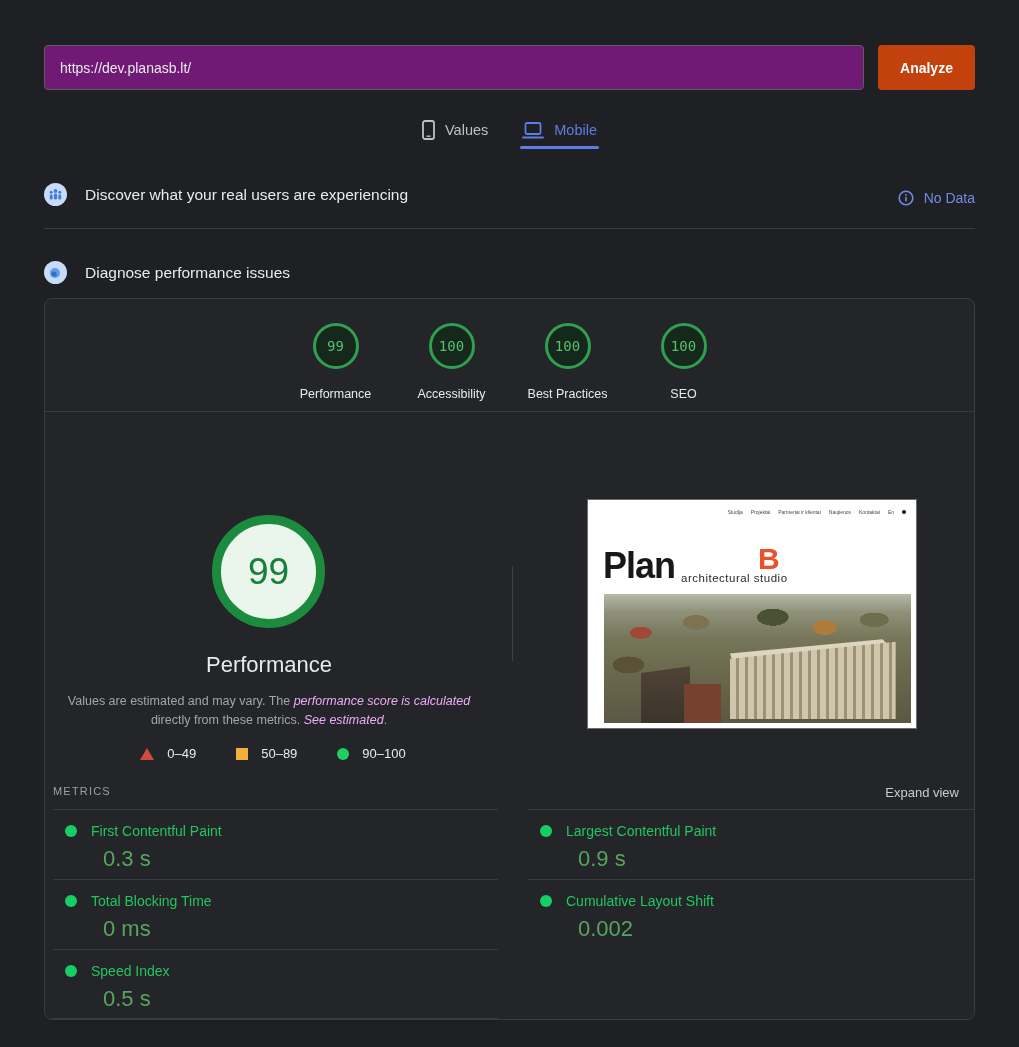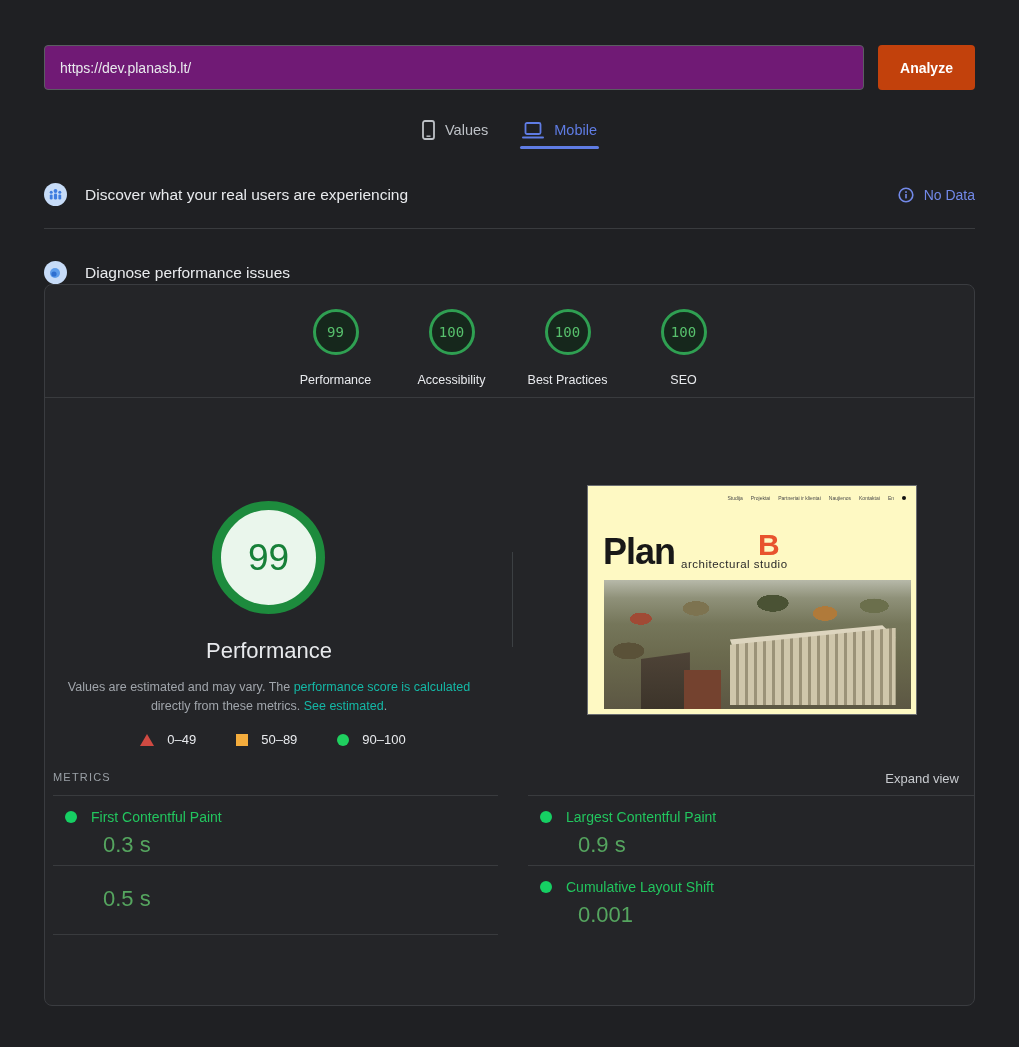--- a/index.html
+++ b/index.html
@@ -28,33 +28,33 @@
   
   .tabs { display:flex; justify-content:center; gap:34px; margin-top:30px; }
   .tab { display:flex; align-items:center; gap:10px; position:relative;
          padding-bottom:9px; cursor:pointer; font-size:14.5px; font-weight:500;
          color:#bdc1c6; }
   .tab.active { color:#5f7ce4; }
   .tab.active::after { content:""; position:absolute; left:-2px; right:-2px;
          bottom:0; height:3px; background:#5f7ce4; border-radius:2px; }
 
   
-  .section-row { display:flex; align-items:center; justify-content:space-between; }
+  .section-row { display:flex; align-items:flex-end; justify-content:space-between; }
   .section-left { display:flex; align-items:center; gap:18px; }
   .section-icon { width:23px; height:23px; border-radius:50%; background:#c7dcf8;
                   display:flex; align-items:center; justify-content:center; }
   .section-title { font-size:15.5px; font-weight:500; color:#e8eaed; }
   .discover-row { margin-top:34px; }
   .nodata { display:flex; align-items:center; gap:10px; color:#7289e8;
             font-size:14px; cursor:pointer; }
   .hr { border:none; border-top:1px solid #393b3e; margin:22px 0 0 0; }
   .diagnose-row { margin-top:32px; }
 
   
-  .card { position:relative; height:722px;
+  .card { position:relative; margin-top:14px; height:722px;
           background:#242528; border:1px solid #3a3c40; border-radius:8px; }
 
   .gauges-row { display:flex; justify-content:center; padding-top:24px; }
   .gauge-item { width:116px; display:flex; flex-direction:column;
                 align-items:center; cursor:pointer; }
   .gauge-circle { width:46px; height:46px; border-radius:50%;
                   border:3px solid #2fa052; background:#16271c;
                   display:flex; align-items:center; justify-content:center;
                   font-family:"DejaVu Sans Mono", monospace;
                   font-size:14px; color:#58c16d; }
@@ -65,35 +65,35 @@
   
   .big-gauge { position:absolute; left:167px; top:216px; width:113px; height:113px;
                border-radius:50%; border:9px solid #1d8b3d; background:#eaf6ec;
                display:flex; align-items:center; justify-content:center;
                font-size:37px; color:#178038; }
   .perf-title { position:absolute; top:353px; left:0; width:448px;
                 text-align:center; font-size:22px; color:#e8eaed; }
   .disclaimer { position:absolute; top:393px; left:14px; width:420px;
                 text-align:center; font-size:12.5px; line-height:19px;
                 color:#a0a5ab; }
-  .disclaimer a { color:#14b8a6; text-decoration:none; cursor:pointer; }
+  .disclaimer a { color:#f0abfc; text-decoration:none; cursor:pointer;font-style:italic; }
   .legend { position:absolute; top:447px; left:4px; width:448px;
             display:flex; justify-content:center; gap:40px; align-items:center; }
   .legend-item { display:flex; align-items:center; gap:13px; font-size:13px;
                  color:#e8eaed; }
   .tri { width:0; height:0; border-left:7px solid transparent;
          border-right:7px solid transparent; border-bottom:12px solid #d04a42; }
   .sq { width:12px; height:12px; background:#f5ad3d; }
   .circ { width:12px; height:12px; border-radius:50%; background:#1fd05f; }
   .vdivider { position:absolute; left:467px; top:267px; height:95px; width:1px;
               background:#3c4043; }
 
   
   .thumb { position:absolute; left:543px; top:201px; width:328px; height:228px;
-           background:#fef9c3; box-shadow:0 0 0 1px #6b6d70; cursor:pointer;
+           background:#ffffff; box-shadow:0 0 0 1px #6b6d70; cursor:pointer;
            overflow:hidden; }
   .thumb-nav { position:absolute; top:9px; right:10px; display:flex; gap:8px;
                align-items:center; font-size:5px; color:#4a4a4a; }
   .thumb-nav .dot { width:4px; height:4px; background:#111; border-radius:50%; }
   .thumb-logo { position:absolute; left:15px; top:48px; }
   .logo-plan { font-size:36px; font-weight:bold; color:#181818;
                letter-spacing:-1px; line-height:1; }
   .logo-sub { font-size:11.5px; color:#2b2b2b; letter-spacing:0.5px; }
   .logo-b { position:absolute; left:155px; top:-4px; font-size:30px;
             font-weight:bold; color:#e8532e; line-height:1; }
@@ -278,36 +278,47 @@
 
     <div class="metrics-grid">
       <div>
         <div class="metric-row">
           <div class="metric-top">
             <span class="metric-dot"></span>
             <span class="metric-name">First Contentful Paint</span>
           </div>
           <div class="metric-value">0.3 s</div>
         </div>
+        <div class="metric-row">
+          <div class="metric-top">
+            <span class="metric-dot"></span>
+            <span class="metric-name">Total Blocking Time</span>
+          </div>
+          <div class="metric-value">0 ms</div>
+        </div>
         <div class="metric-row last">
+          <div class="metric-top">
+            <span class="metric-dot"></span>
+            <span class="metric-name">Speed Index</span>
+          </div>
           <div class="metric-value">0.5 s</div>
         </div>
       </div>
       <div>
         <div class="metric-row">
           <div class="metric-top">
             <span class="metric-dot"></span>
             <span class="metric-name">Largest Contentful Paint</span>
           </div>
           <div class="metric-value">0.9 s</div>
         </div>
         <div class="metric-row">
           <div class="metric-top">
             <span class="metric-dot"></span>
             <span class="metric-name">Cumulative Layout Shift</span>
           </div>
-          <div class="metric-value">0.001</div>
+          <div class="metric-value">0.002</div>
         </div>
       </div>
     </div>
 
   </div>
 </div>
 
 </body></html>

